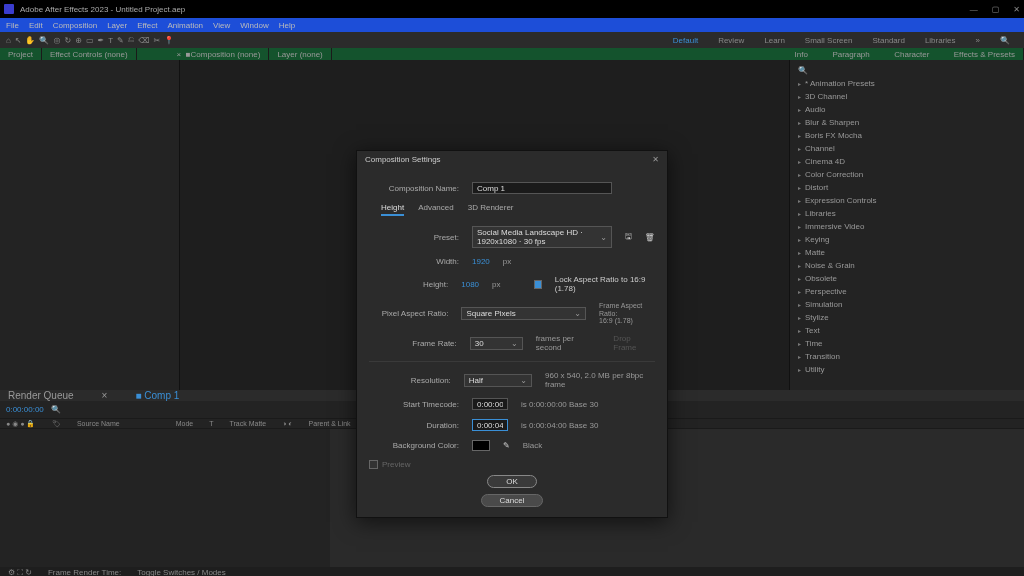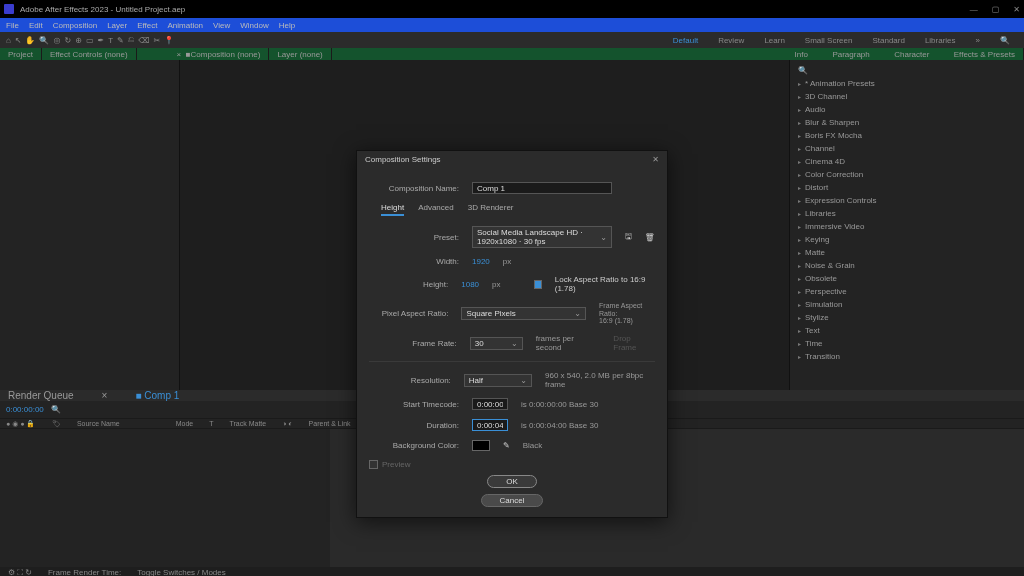--- a/index.html
+++ b/index.html
@@ -159,20 +159,21 @@
     <div class="ecat">Keying</div>
     <div class="ecat">Matte</div>
     <div class="ecat">Noise &amp; Grain</div>
     <div class="ecat">Obsolete</div>
     <div class="ecat">Perspective</div>
     <div class="ecat">Simulation</div>
     <div class="ecat">Stylize</div>
     <div class="ecat">Text</div>
     <div class="ecat">Time</div>
     <div class="ecat">Transition</div>
+    <div class="ecat">Utility</div>
   </div>
 </div>
 
 <div class="timehdr">
   <span>Render Queue</span>
   <span>×</span>
   <span class="tab">■ <span>Comp 1</span></span>
 </div>
 <div class="timerow">
   <span class="tc">0:00:00:00</span>

